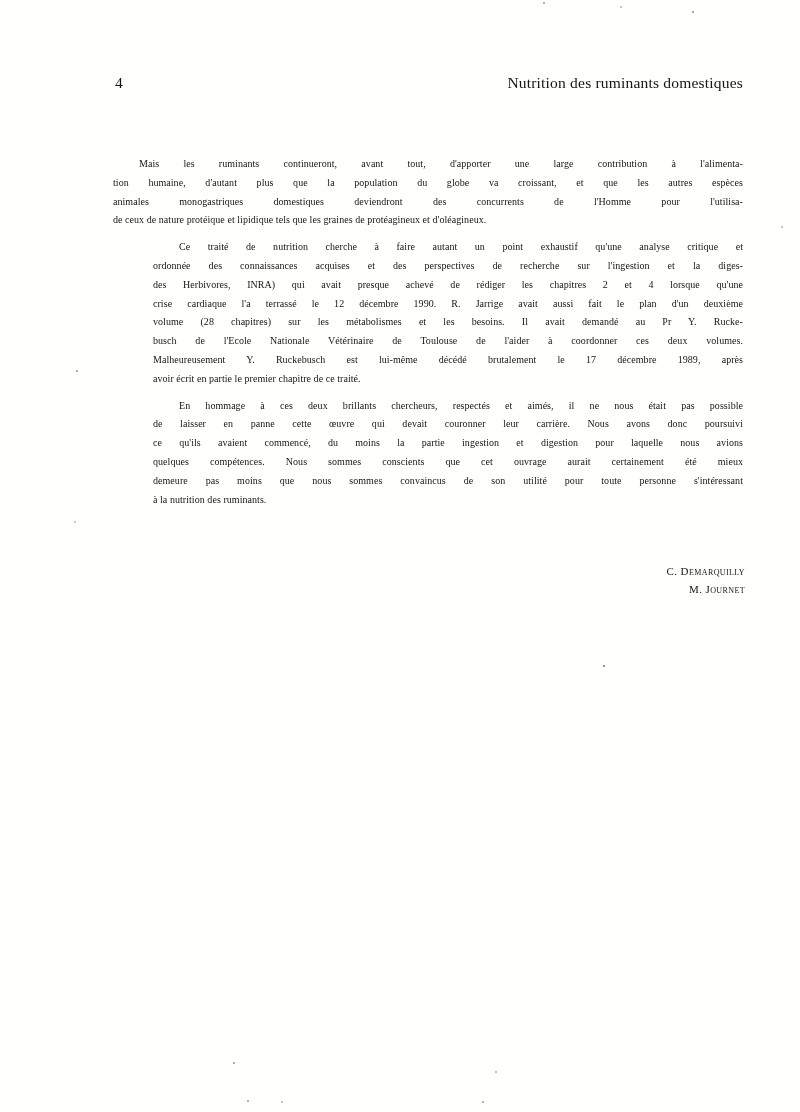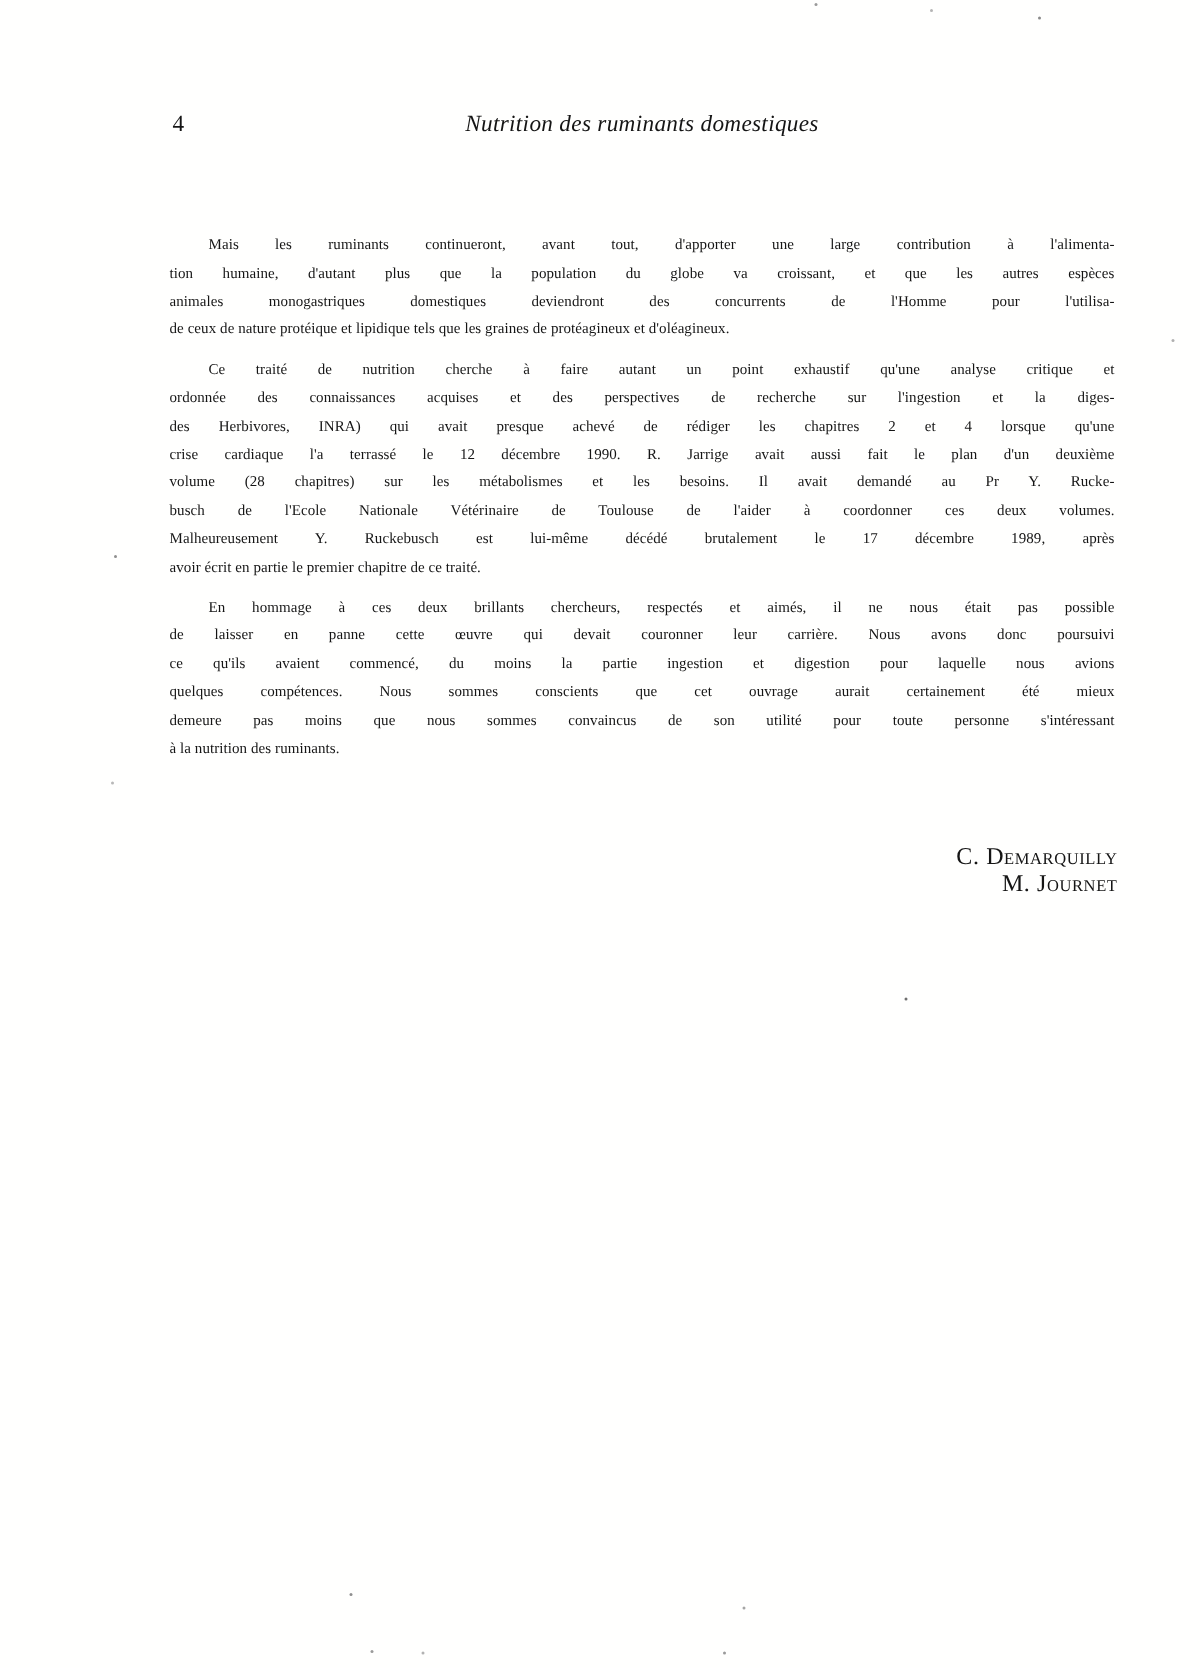--- a/index.html
+++ b/index.html
@@ -28,34 +28,33 @@
     position: absolute;
     left: 2px;
     top: 0;
     font-size: 15.5px;
   }
   .running-title {
     position: absolute;
     left: 0;
     right: 0;
     top: 0;
-    text-align: center;
-    font-style: italic;
+    text-align: right;
     font-size: 15.5px;
     letter-spacing: 0.2px;
   }
   
   .body-text {
     position: absolute;
     top: 155px;
     left: 113px;
     width: 630px;
   }
   .para { margin: 0; }
-  .para + .para { margin-top: 8px; }
+  .para + .para { margin-top: 8px; margin-left: 40px; }
   .line {
     font-size: 10px;
     line-height: 18.8px;
     height: 18.8px;
     white-space: nowrap;
     text-align: justify;
     text-align-last: justify;
     letter-spacing: 0.05px;
   }
   .line.first { text-indent: 26px; }
@@ -66,21 +65,21 @@
   
   .signatures {
     position: absolute;
     top: 563px;
     left: 113px;
     width: 632px;
     text-align: right;
   }
   .signature {
     font-variant: small-caps;
-    font-size: 16px;
+    font-size: 11px;
     line-height: 17.6px;
     letter-spacing: 0.4px;
   }
   
   .speck {
     position: absolute;
     left: 543px;
     top: 2px;
     width: 2px;
     height: 2px;

